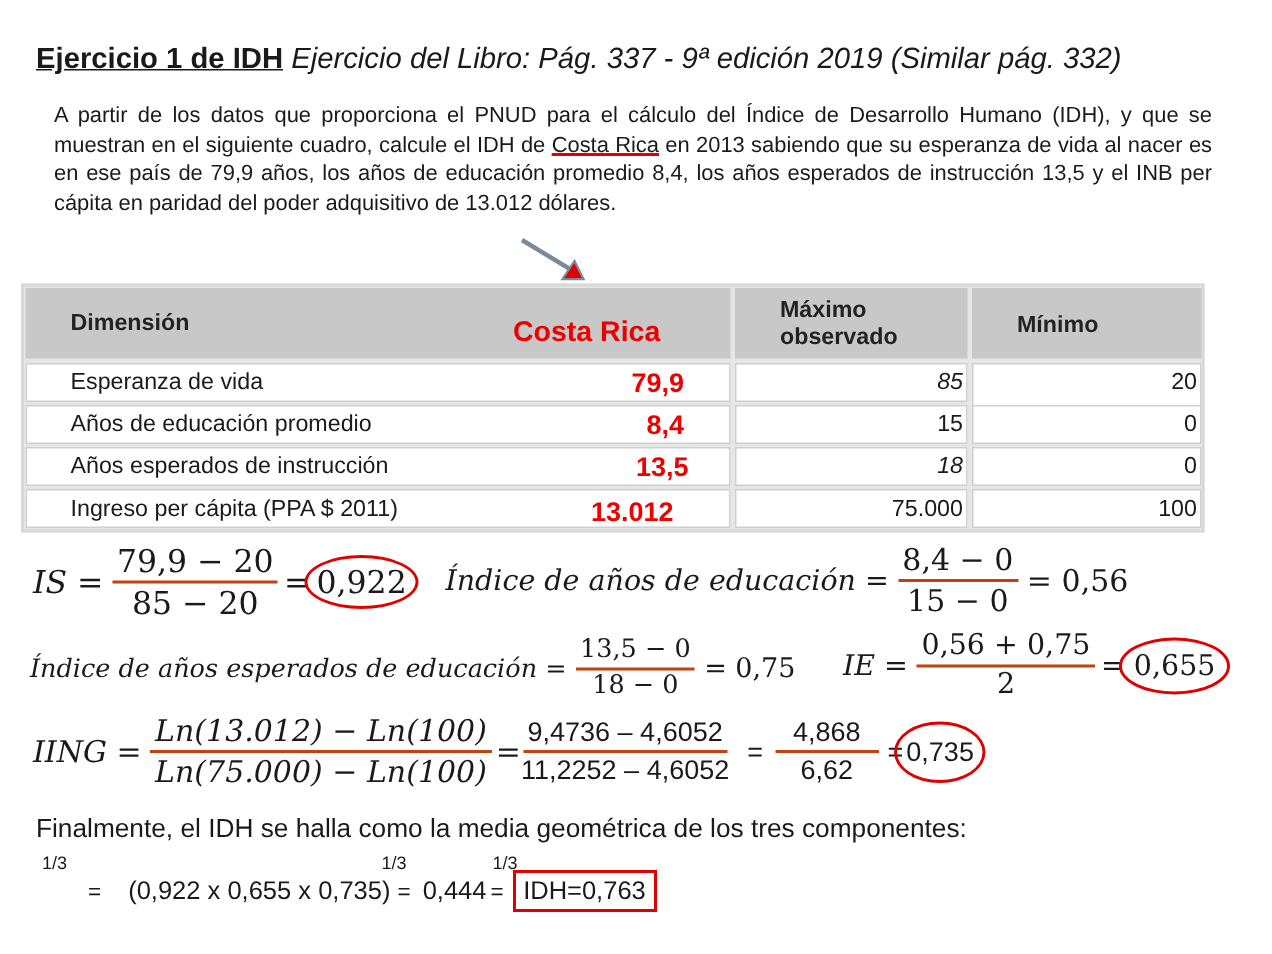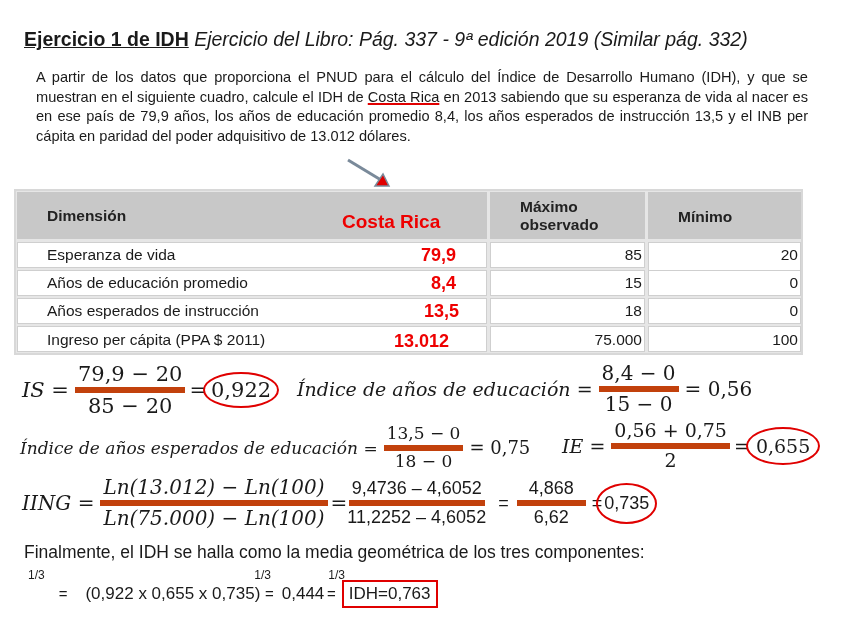--- a/index.html
+++ b/index.html
@@ -22,26 +22,26 @@
 
   
   .tbl { left: 14px; top: 189px; width: 789px; height: 166px; border: 2px solid #d8d8d8;
          background: #e6e6e6; box-sizing: border-box; }
   .cell { position: absolute; box-sizing: border-box; }
   .hcell { background: #c8c8c8; top: 0; height: 47px; }
   .dcell { background: #ffffff; border: 1px solid #cfcfcf; }
   .htext { font-weight: bold; font-size: 15.5px; color: #222; }
   .red { color: #ee0000; font-weight: bold; }
   .dtext { font-size: 15.5px; color: #1a1a1a; }
-  .num-right { text-align: right; }
+  .num-right { text-align: right; font-style: italic; }
 
   
   .eq { font-family: "DejaVu Serif", serif; color: #1a1a1a; }
   .frac { display: inline-flex; flex-direction: column; align-items: center; vertical-align: middle; }
-  .frac .n { border-bottom: 6px solid #c2410c; padding: 0 3px 1px 3px; line-height: 1.15; }
+  .frac .n { border-bottom: 2px solid #c2410c; padding: 0 3px 1px 3px; line-height: 1.15; }
   .frac .d { padding-top: 1px; line-height: 1.15; text-align: right; }
   .ital-math { font-style: italic; }
   .circle { display: inline-block; border: 2px solid #e00000; border-radius: 50%; padding: 4px 6px; }
   .boxred { border: 2px solid #e00000; padding: 2px 5px; }
   .sup { font-size: 12px; position: relative; top: -20px; }
   .sans { font-family: "Liberation Sans", sans-serif; }
 </style>
 </head>
 <body>
 
@@ -93,21 +93,21 @@
     <span class="abs dtext" style="right:2px; top:3px;">15</span>
   </div>
   <div class="cell dcell" style="left:632px; width:153px; top:79px; height:26px;">
     <span class="abs dtext" style="right:2px; top:3px;">0</span>
   </div>
 
   <div class="cell dcell" style="left:1px; width:470px; top:107px; height:26px;">
     <span class="abs dtext" style="left:29px; top:3px;">Años esperados de instrucción</span>
     <span class="abs red" style="right:27px; top:2px; font-size:18px;">13,5</span>
   </div>
-  <div class="cell dcell" style="left:474px; width:155px; top:107px; height:26px;">
+  <div class="cell dcell" style="left:474px; width:155px; top:107px; height:26px;font-style:italic;">
     <span class="abs dtext" style="right:2px; top:3px;">18</span>
   </div>
   <div class="cell dcell" style="left:632px; width:153px; top:107px; height:26px;">
     <span class="abs dtext" style="right:2px; top:3px;">0</span>
   </div>
 
   <div class="cell dcell" style="left:1px; width:470px; top:135px; height:26px;">
     <span class="abs dtext" style="left:29px; top:4px;">Ingreso per cápita (PPA $ 2011)</span>
     <span class="abs red" style="right:37px; top:4px; font-size:18px;">13.012</span>
   </div>

